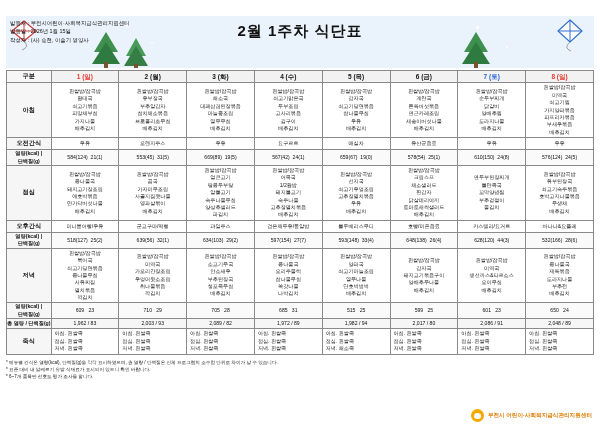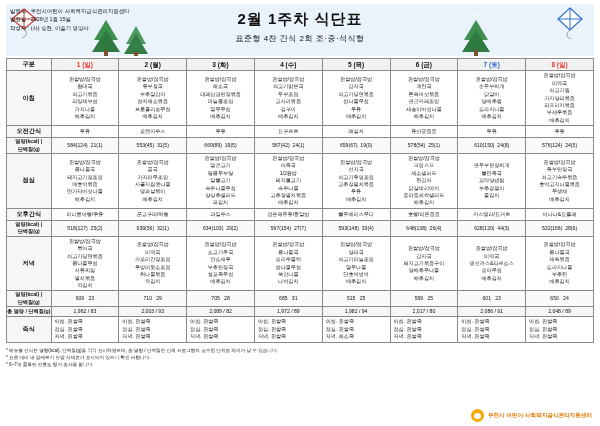--- a/index.html
+++ b/index.html
@@ -1,21 +1,21 @@
 <!DOCTYPE html>
 <html><head>
 <meta charset="utf-8">
 <style>
   html,body{margin:0;padding:0;}
   body{
     width:600px;height:426px;background:#ffffff;
     font-family:"Liberation Sans","DejaVu Sans",sans-serif;
     color:#111;overflow:hidden;
   }
-  .page{position:relative;width:600px;height:426px;box-sizing:border-box;padding:4px 6px;}
+  .page{position:relative;width:600px;height:426px;box-sizing:border-box;padding:16px 6px;}
 
   
   .header{position:relative;height:52px;background:#eaf3fb;border:0;overflow:hidden;}
   .hdr-left{position:absolute;left:4px;top:3px;font-size:5.4px;line-height:1.55;color:#111;}
   .hdr-center{position:absolute;left:0;right:0;top:6px;text-align:center;}
   .hdr-title{font-size:15px;font-weight:bold;letter-spacing:1px;color:#111;}
   .hdr-sub{font-size:8px;margin-top:4px;color:#111;letter-spacing:.5px;}
   .snow{position:absolute;border-radius:50%;background:#fff;opacity:.9;}
   .kite{position:absolute;}
 
@@ -84,21 +84,20 @@
       <path d="M24 25 q-7 6 1 9" stroke="#888" fill="none" stroke-width=".8"></path>
     </svg>
 
     <div class="hdr-left">
       <div>발행처 : 부천시어린이·사회복지급식관리지원센터</div>
       <div>발행일 : 2026년 1월 15일</div>
       <div>작성자 : (사) 승현, 이솔기 영양사</div>
     </div>
     <div class="hdr-center">
       <div class="hdr-title">2월 1주차 식단표</div>
-      <div class="hdr-sub">표준형 4찬 간식 2회 조·중·석식형</div>
     </div>
   </div>
 
   <table>
     <colgroup>
       <col style="width:44px">
       <col span="8" style="width:67px">
     </colgroup>
     <thead>
       <tr>

